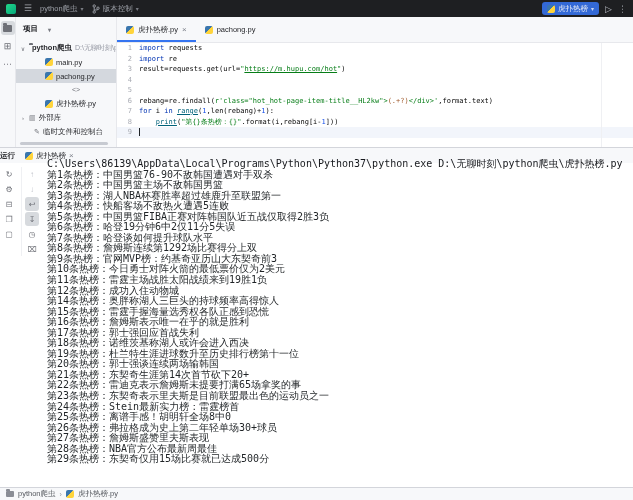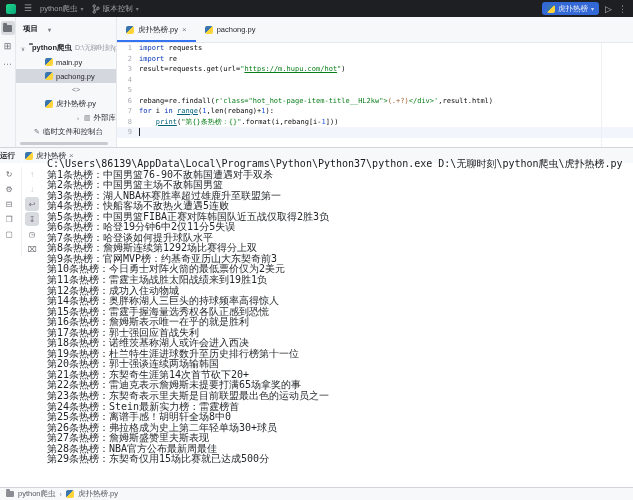--- a/index.html
+++ b/index.html
@@ -174,21 +174,21 @@
         <div class="tree-row" style="padding-left: 20px; flex-direction: column;">
           <span class="tree-chev"></span>
           <span class="fic">&lt;&gt;</span>
           <span>练习.html</span>
         </div>
         <div class="tree-row" style="padding-left: 20px;">
           <span class="tree-chev"></span>
           <span class="pyicon"></span>
           <span>虎扑热榜.py</span>
         </div>
-        <div class="tree-row" style="padding-left: 4px; justify-content: flex-end;">
+        <div class="tree-row" style="padding-left: 4px;">
           <span class="tree-chev">›</span>
           <span class="fic">▥</span>
           <span>外部库</span>
         </div>
         <div class="tree-row" style="padding-left: 9px;">
           <span class="tree-chev"></span>
           <span class="fic">✎</span>
           <span>临时文件和控制台</span>
         </div>
       </div>
@@ -207,21 +207,21 @@
         <span>pachong.py</span>
       </div>
     </div>
     <div id="codearea">
       <div class="guide"></div>
     <div class="cl"><span class="ln">1</span><span class="codetext"><span class="kw">import</span><span> requests</span></span></div>
         <div class="cl"><span class="ln">2</span><span class="codetext"><span class="kw">import</span><span> re</span></span></div>
         <div class="cl"><span class="ln">3</span><span class="codetext"><span>result=requests.get(url=</span><span class="str">"</span><span class="lnk">https://m.hupu.com/hot</span><span class="str">"</span><span>)</span></span></div>
         <div class="cl"><span class="ln">4</span><span class="codetext"></span></div>
         <div class="cl"><span class="ln">5</span><span class="codetext"></span></div>
-        <div class="cl"><span class="ln">6</span><span class="codetext"><span>rebang=re.findall(</span><span class="str">r'class="hot_hot-page-item-title__HL2kw"&gt;</span><span class="grp">(.+?)</span><span class="str">&lt;/div&gt;'</span><span>,result.html)</span></span></div>
+        <div class="cl"><span class="ln">6</span><span class="codetext"><span>rebang=re.findall(</span><span class="str">r'class="hot_hot-page-item-title__HL2kw"&gt;</span><span class="grp">(.+?)</span><span class="str">&lt;/div&gt;'</span><span>,format.text)</span></span></div>
         <div class="cl"><span class="ln">7</span><span class="codetext"><span class="kw">for</span><span> i </span><span class="kw">in</span><span> </span><span class="fn">range</span><span>(</span><span class="num">1</span><span>,len(rebang)+</span><span class="num">1</span><span>):</span></span></div>
         <div class="cl"><span class="ln">8</span><span class="codetext"><span>    </span><span class="fn">print</span><span>(</span><span class="str">"第{}条热榜：{}"</span><span>.format(i,rebang[i-</span><span class="num">1</span><span>]))</span></span></div>
         <div class="cl caretline"><span class="ln">9</span><span class="codetext"><span class="caret"></span></span></div>
       </div>
   </div>
 
   <div id="runpanel">
     <div id="run-header">
       <span id="run-title">运行</span>
       <span id="run-tab">

